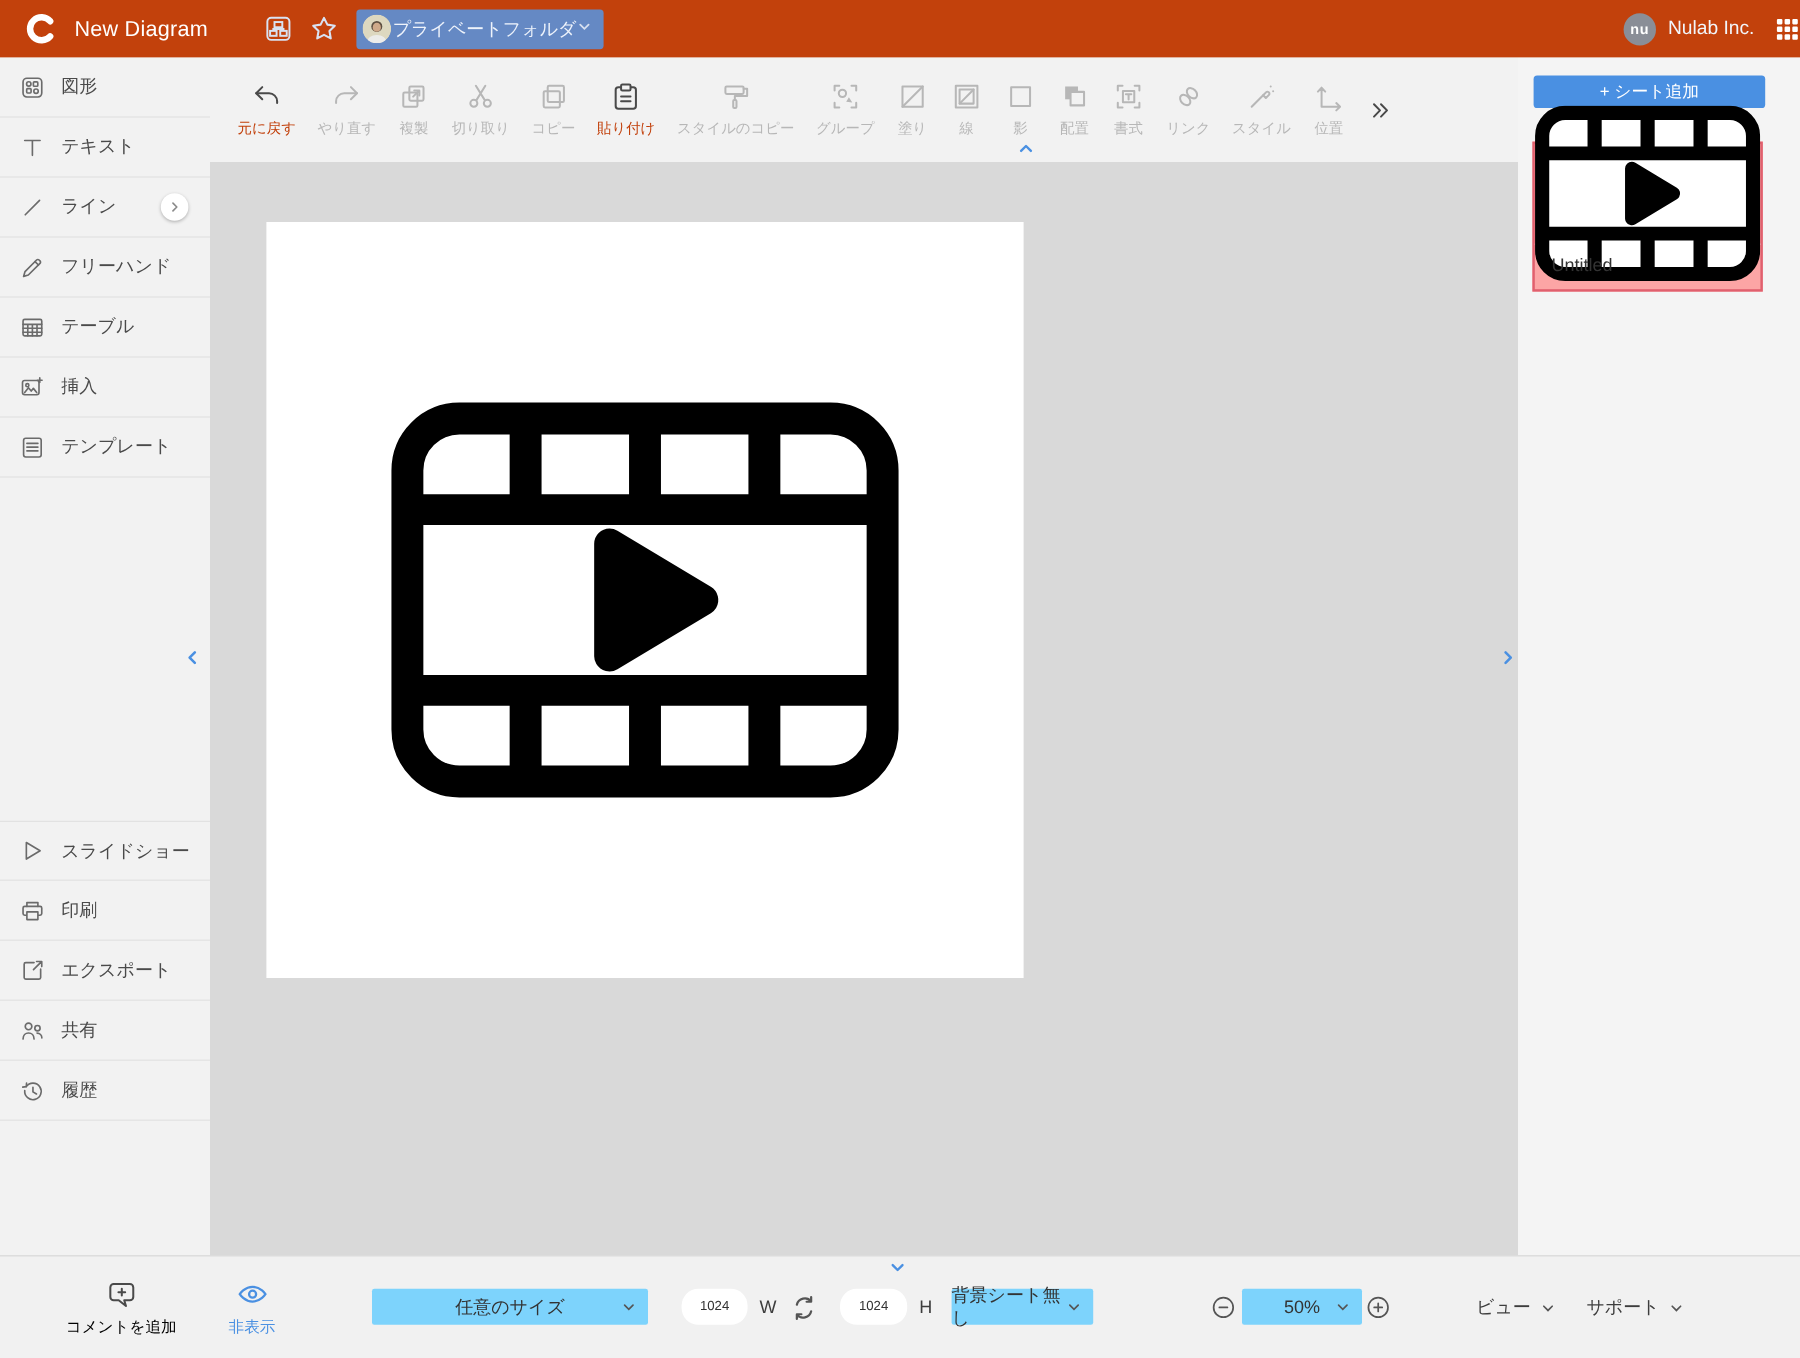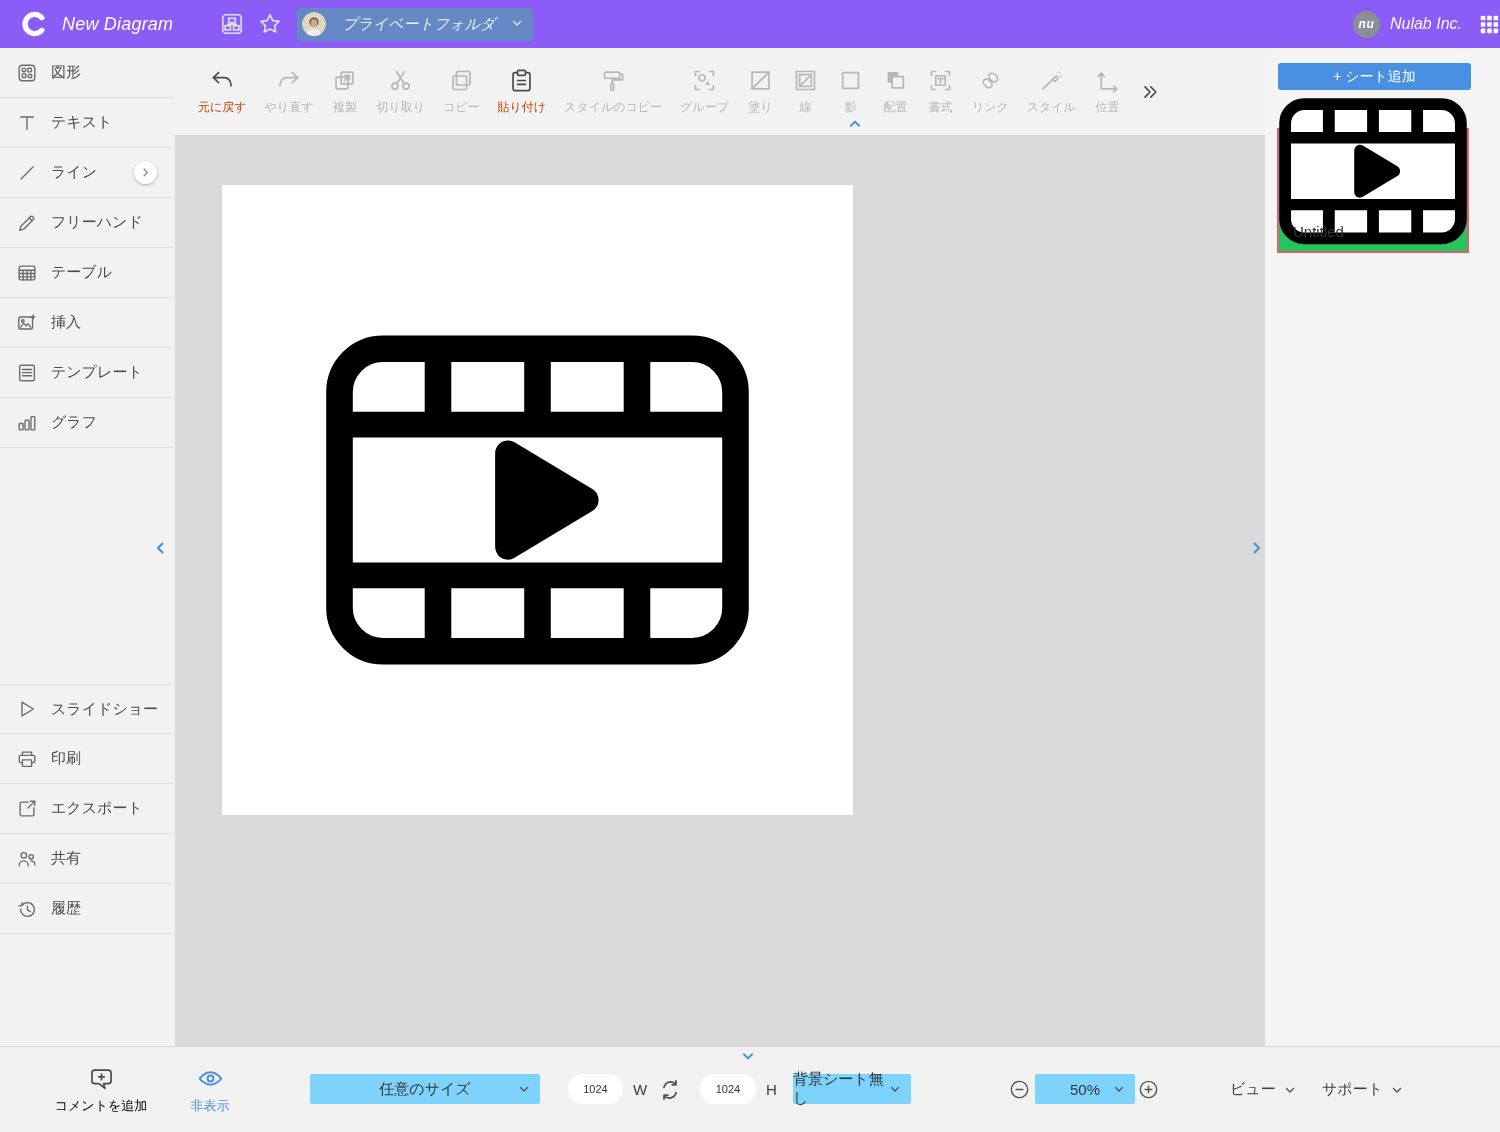--- a/index.html
+++ b/index.html
@@ -1,26 +1,26 @@
 <!DOCTYPE html>
 <html><head>
 <meta charset="utf-8">
 <style>
   * { box-sizing: border-box; margin: 0; padding: 0; }
   body { font-family: "Liberation Sans", sans-serif; background:#e5e5e5; }
   .app { position:relative; width:1500px; height:1132px; overflow:hidden; background:#f2f2f2; }
 
   
-  .topbar { position:absolute; left:0; top:0; width:1500px; height:48px; background:#8b5cf6; display:flex; align-items:center;font-style:italic; }
+  .topbar { position:absolute; left:0; top:0; width:1500px; height:48px; background:#c2410c; display:flex; align-items:center; }
   .logo { margin-left:20px; width:28px; height:28px; display:flex; align-items:center; justify-content:center; }
   .doc-title { margin-left:14px; color:#ffffff; font-size:18px; letter-spacing:.2px; }
   .tb-ic { width:26px; height:26px; color:#d9e2f2; display:flex; align-items:center; justify-content:center; cursor:pointer; }
   .tb-ic.diag { margin-left:46px; }
   .tb-ic.star { margin-left:12px; }
-  .folder-btn { margin-left:14px; height:33px; padding:0 10px 0 5px; background:#6589c4; border-radius:3px; display:flex; align-items:center; gap:16px; cursor:pointer; }
+  .folder-btn { margin-left:14px; height:33px; padding:0 10px 0 5px; background:#6589c4; border-radius:3px; display:flex; align-items:center; gap:1px; cursor:pointer; }
   .folder-btn .avatar { width:24px; height:24px; border-radius:50%; overflow:hidden; flex:0 0 auto; }
   .folder-btn .flabel { color:#eef3fb; font-size:15px; }
   .folder-btn .chev { color:#d7e0f0; }
   .topbar-right { position:absolute; right:0; top:0; height:48px; display:flex; align-items:center; gap:10px; }
   .nu-circle { width:27px; height:27px; border-radius:50%; background:#8a8e97; color:#fff; font-size:12px; font-weight:bold; display:flex; align-items:center; justify-content:center; letter-spacing:.5px; }
   .org-name { color:#f2f5fa; font-size:16px; }
   .apps-grid { width:22px; height:22px; margin-left:6px; cursor:pointer; }
 
   
   .sidebar { position:absolute; left:0; top:48px; width:175px; height:998px; background:#f2f2f2; }
@@ -42,21 +42,21 @@
   .collapse-chev { position:absolute; color:#4a90e2; cursor:pointer; }
 
   
   .canvas { position:absolute; left:175px; top:135px; width:1090px; height:911px; background:#d9d9d9; }
   .page { position:absolute; left:47px; top:50px; width:631px; height:630px; background:#ffffff; }
   .film-shape { position:absolute; left:103px; top:150px; width:425px; height:330px; cursor:pointer; }
 
   
   .rpanel { position:absolute; left:1265px; top:48px; width:235px; height:998px; background:#f4f4f4; }
   .add-sheet { position:absolute; left:13px; top:15px; width:193px; height:27px; background:#4a90e2; border:none; border-radius:3px; color:#fff; font-size:14px; font-family:"Liberation Sans",sans-serif; cursor:pointer; }
-  .sheet-card { position:absolute; left:12px; top:80px; width:192px; height:125px; background:#22c55e; border:2px solid #e0606e; cursor:pointer; }
+  .sheet-card { position:absolute; left:12px; top:70px; width:192px; height:125px; background:#fca5a5; border:2px solid #e0606e; cursor:pointer; }
   .sheet-thumb { height:84px; display:flex; align-items:center; justify-content:center; border-bottom:1px solid #e3e3e3; }
   .sheet-thumb svg { width:64px; height:50px; }
   .sheet-name { padding:9px 0 0 14px; font-size:15px; color:#333; }
 
   
   .bottombar { position:absolute; left:0; top:1046px; width:1500px; height:86px; background:#f1f1f1; border-top:1px solid #d8d8d8; }
   .bb-group { position:absolute; display:flex; flex-direction:column; align-items:center; cursor:pointer; }
   .bb-group .bbic { width:27px; height:27px; color:#4a4a4a; }
   .bb-group .bblabel { margin-top:5px; font-size:13px; color:#000000; white-space:nowrap; }
   .bb-group.blue .bbic, .bb-group.blue .bblabel { color:#4a90e2; }
@@ -196,30 +196,20 @@
           <span class="slabel">挿入</span>
         </div>
         <div class="side-item">
           <span class="sic">
             <svg class="sicon" viewBox="0 0 24 24" fill="none" stroke="currentColor" stroke-width="1.5" stroke-linecap="round" stroke-linejoin="round">
               <rect x="4" y="3.5" width="16" height="17" rx="2"></rect>
               <path d="M7 8.2h10M7 11.6h10M7 15h10"></path>
             </svg>
           </span>
           <span class="slabel">テンプレート</span>
-        </div>
-        <div class="side-item">
-          <span class="sic">
-            <svg class="sicon" viewBox="0 0 24 24" fill="none" stroke="currentColor" stroke-width="1.5" stroke-linecap="round" stroke-linejoin="round">
-              <rect x="3.5" y="12.5" width="4.2" height="7" rx="0.8"></rect>
-              <rect x="9.9" y="9" width="4.2" height="10.5" rx="0.8"></rect>
-              <rect x="16.3" y="5" width="4.2" height="14.5" rx="0.8"></rect>
-            </svg>
-          </span>
-          <span class="slabel">グラフ</span>
         </div>
       </div>
     <div id="sidebar-bottom" class="sidebar-bottom">
         <div class="side-item">
           <span class="sic">
             <svg class="sicon" viewBox="0 0 24 24" fill="none" stroke="currentColor" stroke-width="1.5" stroke-linecap="round" stroke-linejoin="round">
               <path d="M6.5 4.5l12.5 7.5L6.5 19.5z" stroke-linejoin="round"></path>
             </svg>
           </span>
           <span class="slabel">スライドショー</span>

